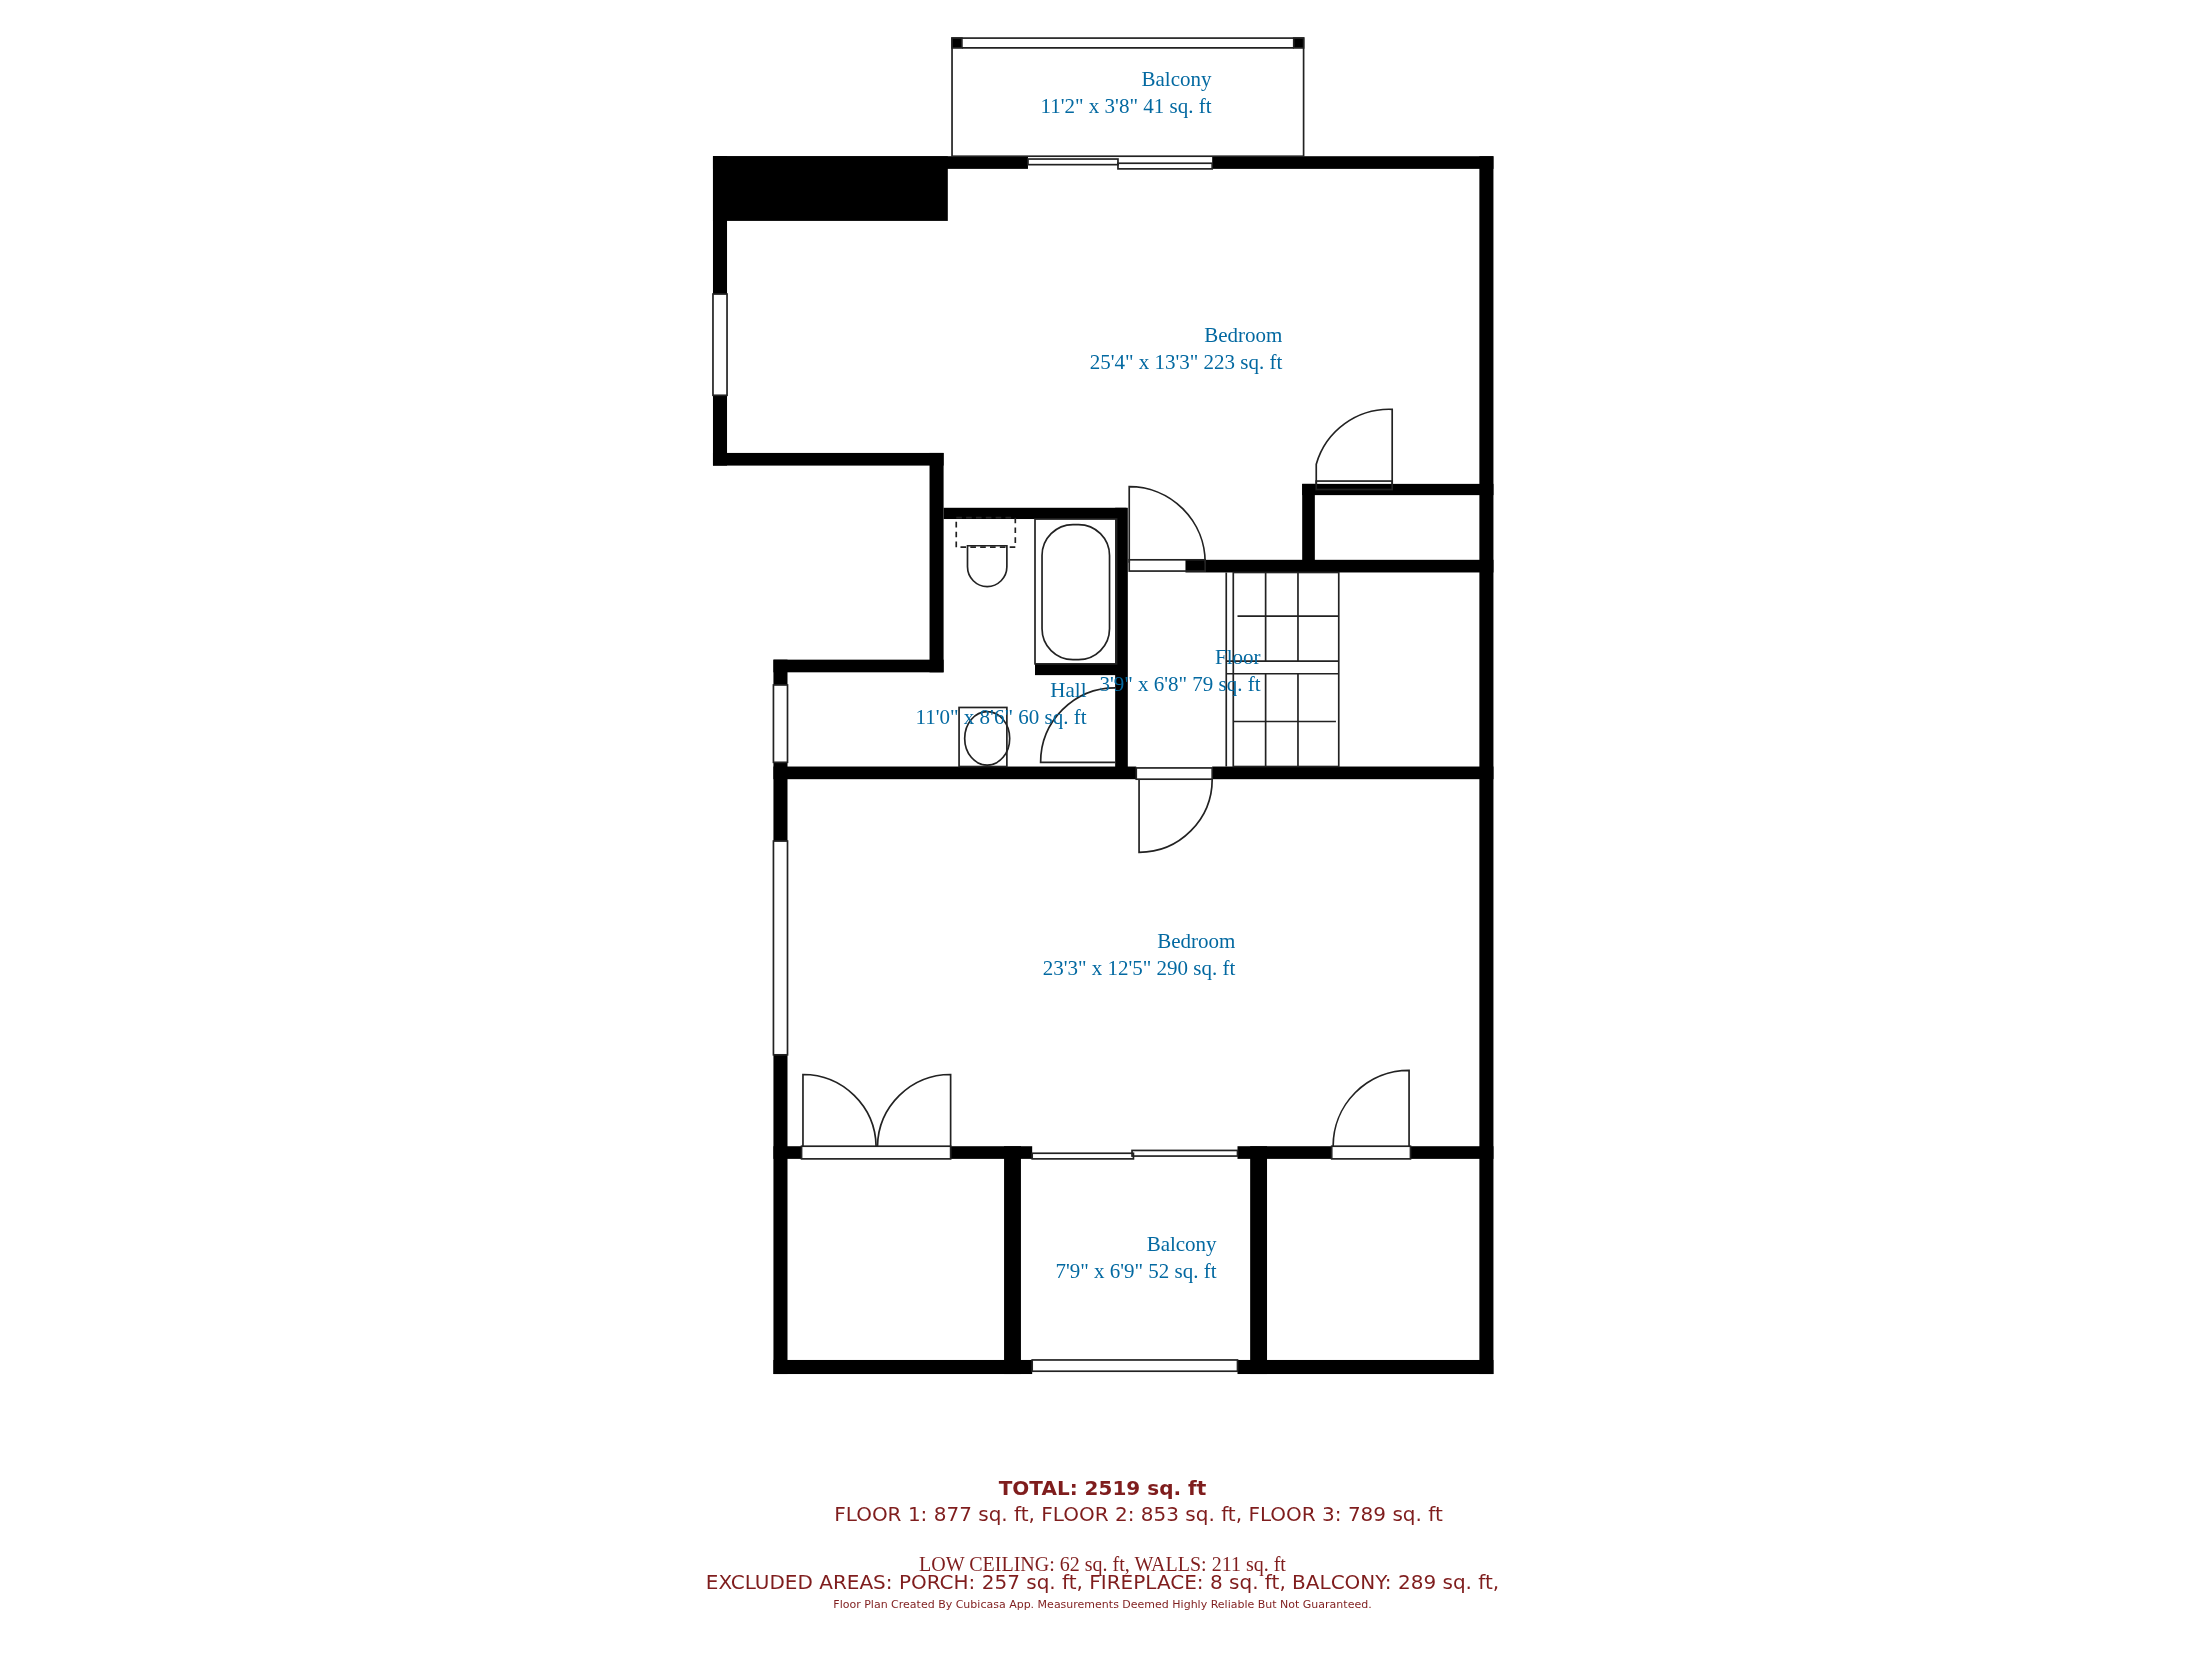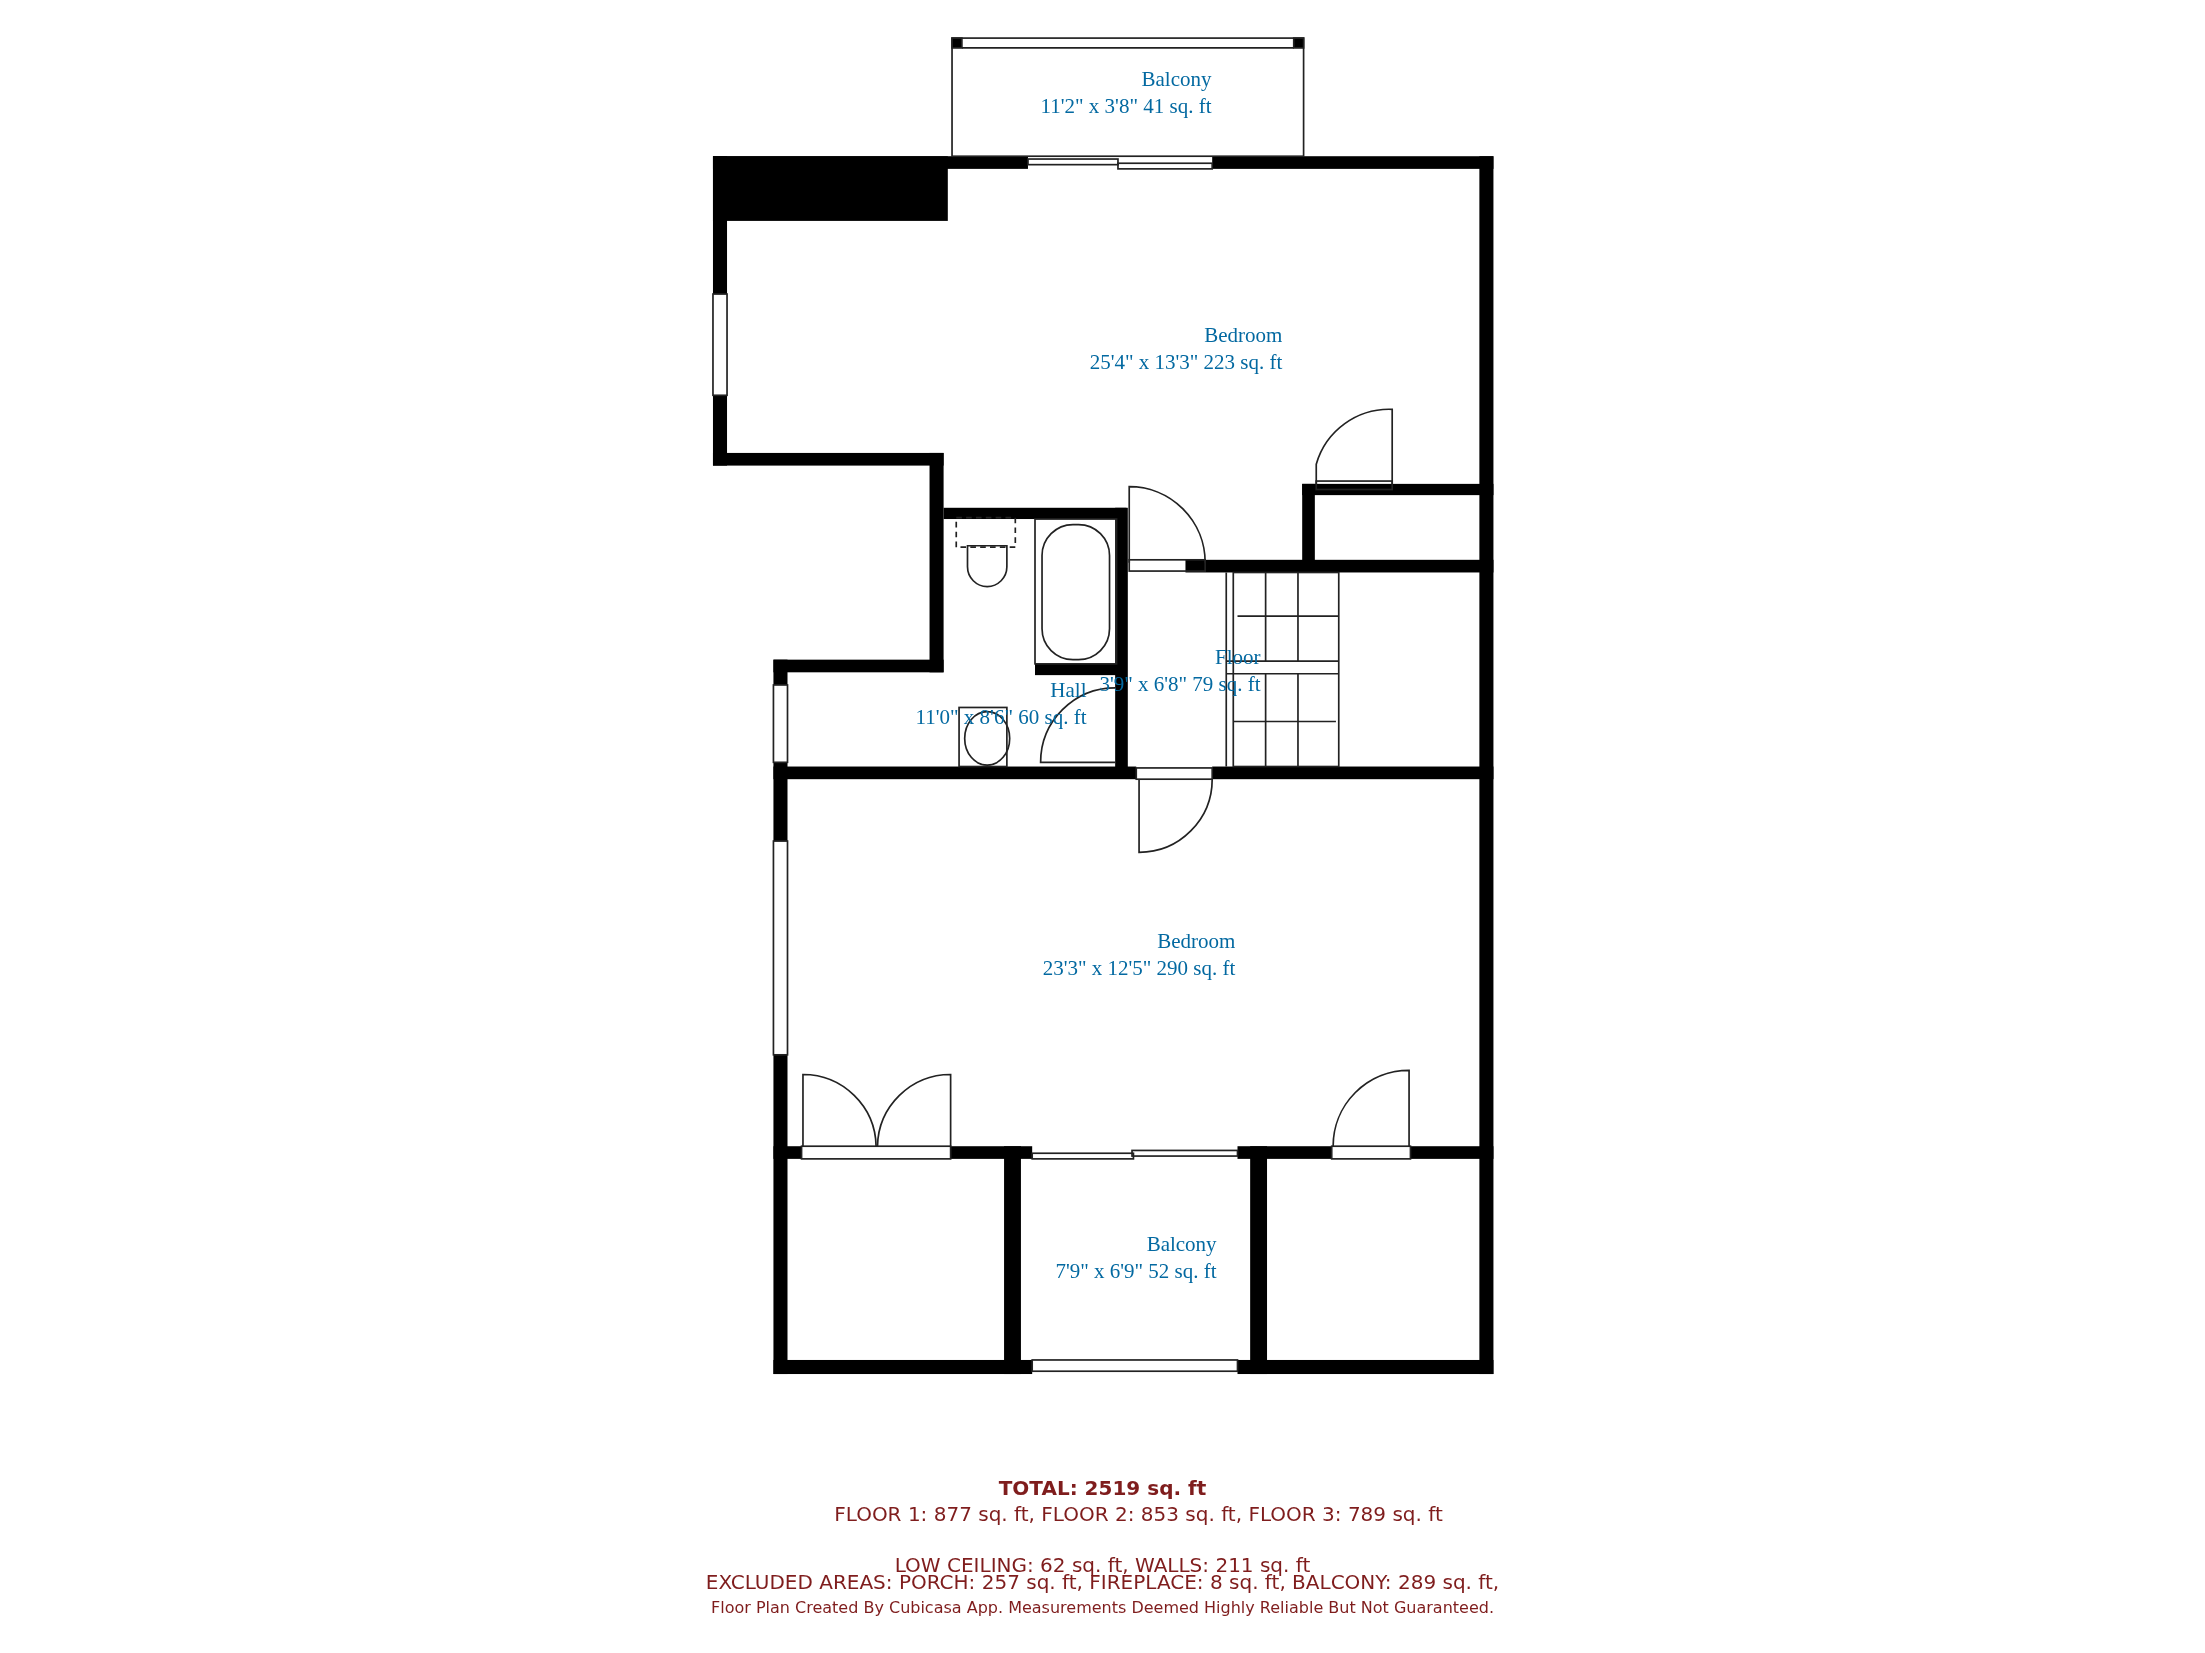--- a/index.html
+++ b/index.html
@@ -2,21 +2,21 @@
 <html style="font-size:11.5px"><head>
 <meta charset="utf-8">
 <style>
   html, body { margin:0; padding:0; background:#ffffff; }
   body { width:2205px; height:1654px; position:relative; overflow:hidden; font-family:"DejaVu Sans", sans-serif; }
   #plan { position:absolute; left:0; top:0; width:2205px; height:1654px; }
   .room-label { position:absolute; text-align:right; color:#0369a1; font-family:Liberation Serif, serif; font-size:21px; line-height:27px; white-space:nowrap; transform:translateX(-50%); }
   .footer { position:absolute; left:0; width:2205px; text-align:center; color:#7f1d1d; font-family:"DejaVu Sans", sans-serif; }
   .f-total { top:1476px; font-size:20px; font-weight:bold; }
   .f-line { font-size:20px; }
-  .f-credit { top:1598px; font-size:16px; }
+  .f-credit { top:1598px; font-size:11px; }
 </style>
 </head>
 <body>
 
 <svg id="plan" viewBox="0 0 1568 1176" xmlns="http://www.w3.org/2000/svg">
   <g fill="#000">
 
     <rect x="507" y="111" width="224" height="9"></rect>
     <rect x="862" y="111" width="200" height="9"></rect>
     <rect x="507" y="111" width="167" height="46"></rect>
@@ -133,15 +133,15 @@
   <div>23'3" x 12'5" 290 sq. ft</div>
 </div>
 <div class="room-label" style="left:1136px; top:1231px;">
   <div>Balcony</div>
   <div>7'9" x 6'9" 52 sq. ft</div>
 </div>
 
 <div class="footer f-total">TOTAL: 2519 sq. ft</div>
 <div class="footer f-line" style="top:1502px;padding-left:36px;">FLOOR 1: 877 sq. ft, FLOOR 2: 853 sq. ft, FLOOR 3: 789 sq. ft</div>
 <div class="footer f-line" style="top:1570px;">EXCLUDED AREAS: PORCH: 257 sq. ft, FIREPLACE: 8 sq. ft, BALCONY: 289 sq. ft,</div>
-<div class="footer f-line" style="top:1553px;">LOW CEILING: 62 sq. ft, WALLS: 211 sq. ft</div>
+<div class="footer f-line" style="top:1553px;font-family:Liberation Serif, serif;">LOW CEILING: 62 sq. ft, WALLS: 211 sq. ft</div>
 <div class="footer f-credit">Floor Plan Created By Cubicasa App. Measurements Deemed Highly Reliable But Not Guaranteed.</div>
 
 
 </body></html>

